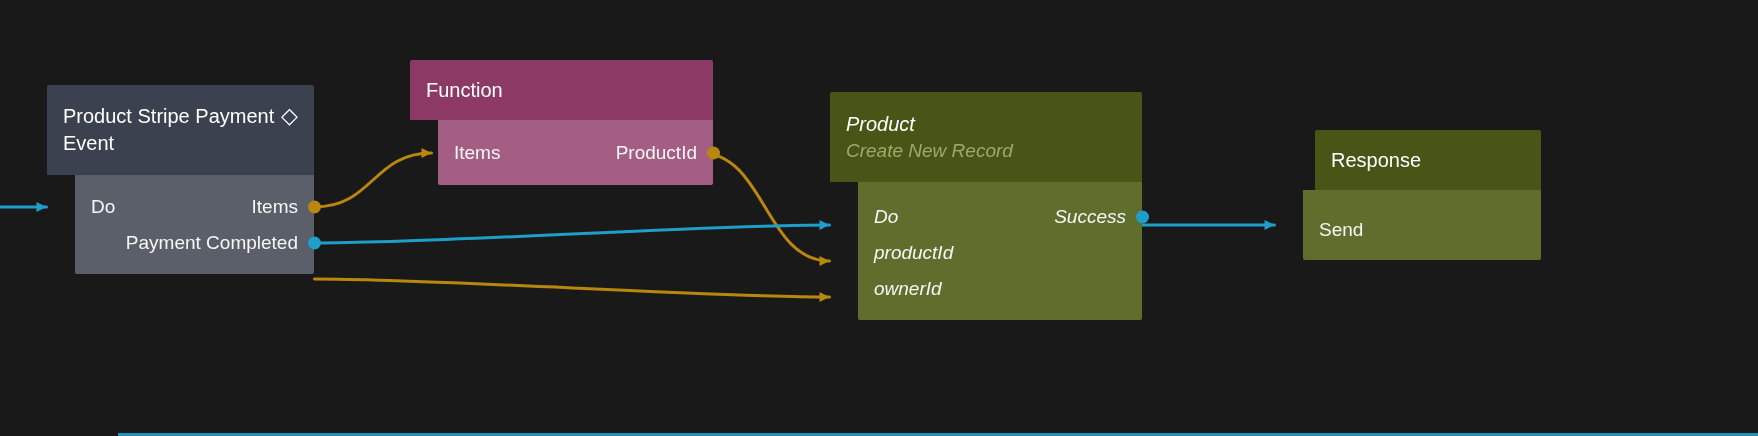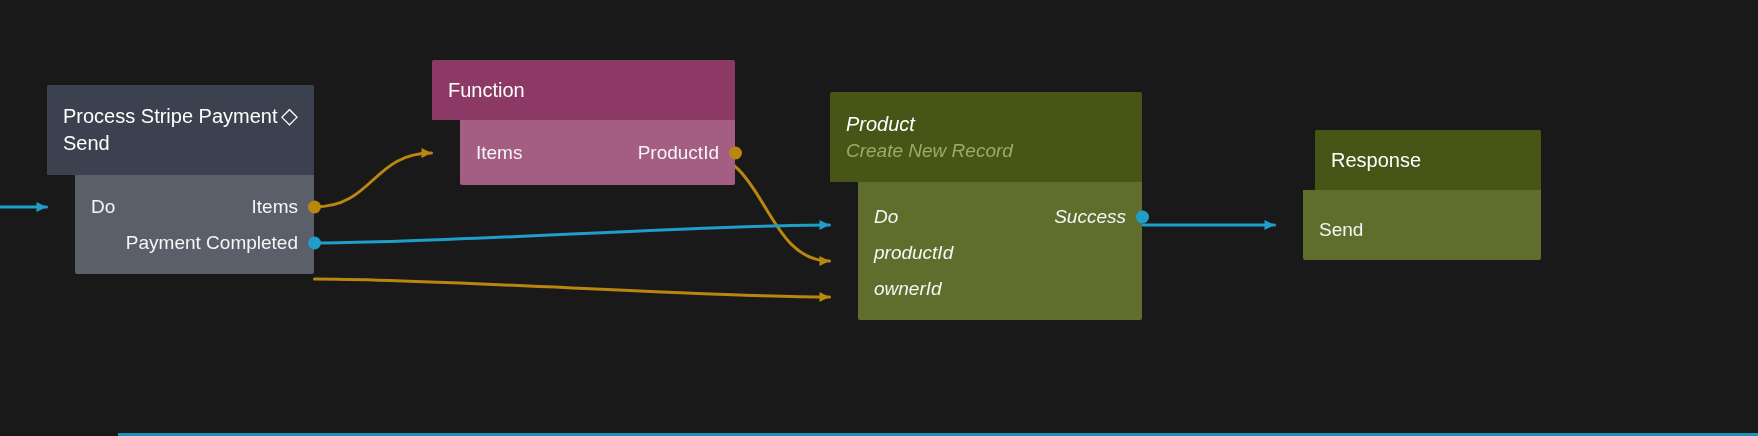--- a/index.html
+++ b/index.html
@@ -87,21 +87,21 @@
   .port.in  { left: -7px; background: transparent; }
   .port.blue   { background: var(--edge-blue, #1e9ec9); }
   .port.orange { background: var(--edge-orange, #b9870f); }
 
   
   .node.stripe { left: 47px; top: 85px; width: 267px; }
   .stripe .node-header { height: 90px; background: var(--stripe-header, #3b414e); }
   .stripe .node-body   { background: var(--stripe-body, #5a5f6a); padding: 14px 0 13px; }
 
   
-  .node.func { left: 432px; top: 60px; width: 303px; }
+  .node.func { left: 410px; top: 60px; width: 303px; }
   .func .node-header { height: 60px; background: var(--function-header, #8d3966); }
   .func .node-body   { background: var(--function-body, #a45e84); padding: 15px 0 14px; }
 
   
   .node.product { left: 830px; top: 92px; width: 312px; font-style: italic; }
   .product .node-header { height: 90px; background: var(--record-header, #475617); }
   .product .node-body   { background: var(--record-body, #5f6e2d); padding: 17px 0 13px; }
 
   
   .node.response { left: 1275px; top: 130px; width: 266px; }
@@ -137,21 +137,21 @@
       <path d="M 700.5 153 C 765 153, 765 261, 829.5 261" fill="none" stroke="#b9870f" stroke-width="3" stroke-linecap="round" marker-end="url(#arrow-edge_orange)"></path>
       <path d="M 314.5 243 C 444.5 243, 699.5 225, 829.5 225" fill="none" stroke="#1e9ec9" stroke-width="3" stroke-linecap="round" marker-end="url(#arrow-edge_blue)"></path>
       <path d="M 314.5 279 C 444.5 279, 699.5 297, 829.5 297" fill="none" stroke="#b9870f" stroke-width="3" stroke-linecap="round" marker-end="url(#arrow-edge_orange)"></path>
       <path d="M 1096.5 225 C 1185.5 225, 1185.5 225, 1274.5 225" fill="none" stroke="#1e9ec9" stroke-width="3" stroke-linecap="round" marker-end="url(#arrow-edge_blue)"></path>
     </svg>
 
   <span class="anchor" style="left:0px; top:207px;"></span>
 
   <div class="node stripe">
     <div class="node-header">
-      <span class="node-title">Process Stripe Payment Send</span>
+      <span class="node-title">Product Stripe Payment Event</span>
       <span class="diamond-icon">◇</span>
     </div>
     <div class="node-body">
       <div class="row between">
         <span class="plabel">Do</span>
         <span class="plabel">Items</span>
         <span class="port in"></span>
         <span class="port out orange"></span>
       </div>
       <div class="row right">

